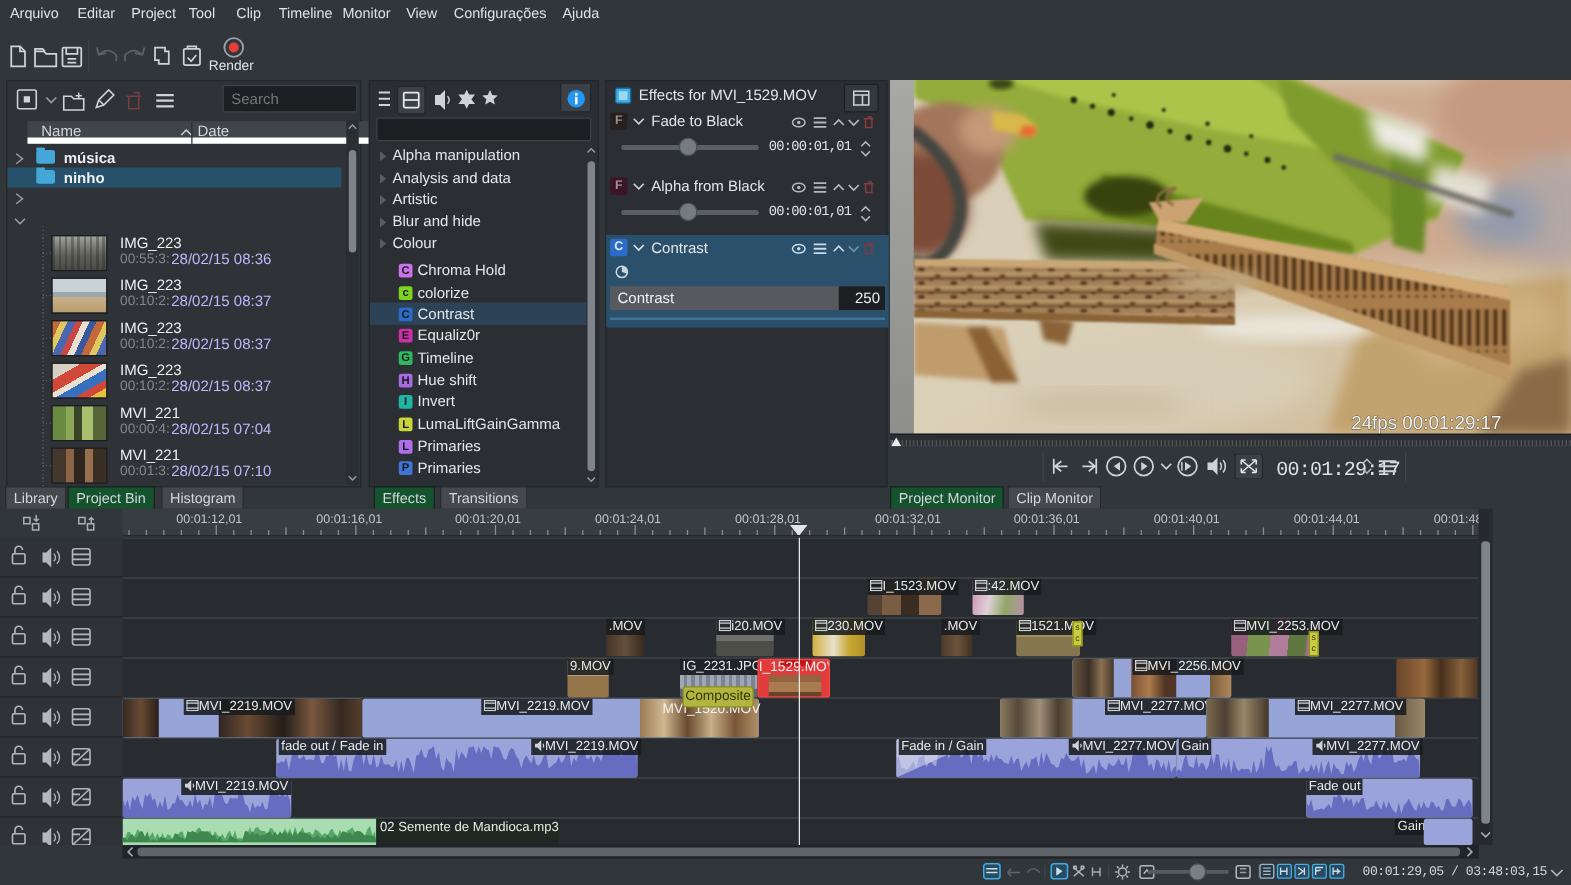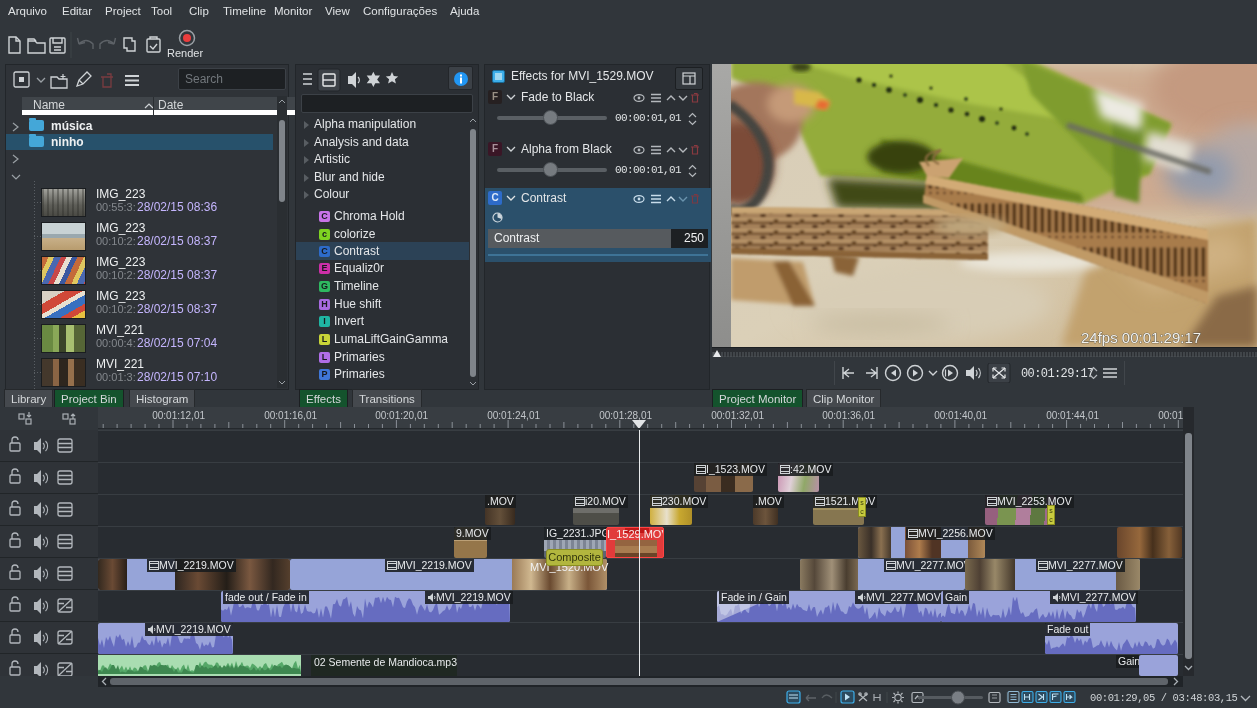--- a/index.html
+++ b/index.html
@@ -449,21 +449,21 @@
         <path d="M105.5,6.5 v7" stroke-width="1.2"></path>
   <path d="M126,7 v6 h4 l4,4 v-14 l-4,4 z" fill="#cfd3d6" stroke="none"></path>
         <path d="M136,7 a5,5 0 0 1 0,6" stroke-width="1.2"></path>
         <path d="M138.5,5 a8,8 0 0 1 0,10" stroke-width="1.2"></path>
   <rect x="148" y="0" width="22" height="20" rx="2" fill="#3c4147" stroke="#23262a" stroke-width="1"></rect>
   <g stroke="#e4e6e8" stroke-width="1.2">
           <path d="M153,5 l12,10 M165,5 l-12,10"></path>
           <path d="M153,5 h3.5 M153,5 v3.5 M165,5 h-3.5 M165,5 v3.5 M153,15 h3.5 M153,15 v-3.5 M165,15 h-3.5 M165,15 v-3.5"></path>
         </g>
  </svg>
- <div class="tcval" style="left:309px;top:10px;font-size:12px;letter-spacing:-0.6px">00:01:29:17</div>
+ <div class="tcval" style="left:309px;top:10px;font-size:16px;letter-spacing:-0.6px">00:01:29:17</div>
  <svg class="abs" style="left:377px;top:9px" width="9" height="14" fill="none" stroke="#b4b8bc" stroke-width="1.2">
         <path d="M1,5 l3.5,-3.5 l3.5,3.5 M1,9 l3.5,3.5 l3.5,-3.5"></path>
       </svg>
  <svg class="abs" style="left:390px;top:10px" width="16" height="12" stroke="#cfd3d6" stroke-width="1.6">
         <path d="M1,2 h14 M1,6 h14 M1,10 h14"></path>
       </svg>
  <div class="abs" style="left:412px;top:4px;width:1px;height:24px;background:#41464b"></div>
       <div class="abs" style="left:122px;top:4px;width:1px;height:24px;background:#41464b"></div>
 </div>
 <div class="tab on" style="left:712px;top:389px">Project Monitor</div>
@@ -802,21 +802,21 @@
             <path d="M0,20 L0,7.8 L2,10.9 L4,5.4 L6,14.9 L8,13.7 L10,13.6 L12,12.5 L14,13.8 L16,11.3 L18,9.2 L20,12.7 L22,3.1 L24,4.2 L26,1.3 L28,2.7 L30,9.0 L32,3.4 L34,7.2 L36,4.6 L38,11.8 L40,6.5 L42,8.7 L44,4.3 L46,4.3 L48,14.0 L50,13.0 L52,11.4 L54,11.1 L56,6.1 L58,10.9 L60,13.8 L62,6.6 L64,13.2 L66,6.7 L68,11.7 L70,14.5 L72,16.5 L74,7.9 L76,17.0 L78,10.6 L80,8.1 L82,5.0 L84,8.8 L86,13.0 L88,14.7 L90,8.0 L92,13.2 L94,6.9 L96,11.7 L98,12.4 L100,7.2 L102,8.2 L104,12.2 L106,10.6 L108,14.7 L110,13.6 L112,5.0 L114,5.6 L116,10.1 L118,11.7 L120,10.4 L122,4.5 L124,6.3 L126,11.8 L128,8.7 L130,5.6 L132,8.9 L133,20 Z" fill="#666cc0"></path>
           </svg>
         </div>
   <div class="lbl" style="left:947px;top:193px">Fade out</div>
   <div class="clip" style="left:0;top:225px;width:203px;height:21px;background:#a9ddb1;border-radius:0">
           <svg class="abs" style="left:0;top:4px" width="203" height="15">
             <path d="M0,15 L0,10.5 L2,12.0 L4,6.4 L6,6.6 L8,11.6 L10,9.0 L12,4.4 L14,6.6 L16,12.0 L18,11.5 L20,12.0 L22,9.6 L24,6.5 L26,11.5 L28,7.5 L30,12.0 L32,7.2 L34,12.0 L36,8.4 L38,9.1 L40,12.0 L42,11.7 L44,9.1 L46,6.5 L48,6.2 L50,12.0 L52,9.3 L54,8.9 L56,5.4 L58,7.3 L60,3.8 L62,3.1 L64,7.6 L66,7.7 L68,6.7 L70,5.6 L72,10.3 L74,5.9 L76,8.9 L78,10.8 L80,8.0 L82,12.0 L84,7.5 L86,5.4 L88,11.4 L90,5.3 L92,12.0 L94,11.2 L96,12.0 L98,6.3 L100,7.9 L102,2.7 L104,8.1 L106,3.8 L108,2.4 L110,5.2 L112,5.8 L114,5.7 L116,8.6 L118,3.4 L120,3.8 L122,8.2 L124,8.6 L126,8.5 L128,7.1 L130,3.7 L132,7.6 L134,3.5 L136,9.4 L138,2.1 L140,7.9 L142,6.6 L144,2.8 L146,8.0 L148,6.7 L150,6.5 L152,9.1 L154,4.4 L156,5.4 L158,7.3 L160,9.4 L162,7.1 L164,9.6 L166,5.2 L168,3.9 L170,8.2 L172,9.6 L174,4.5 L176,8.9 L178,8.4 L180,5.4 L182,4.3 L184,2.8 L186,6.7 L188,5.3 L190,6.5 L192,7.9 L194,9.6 L196,4.2 L198,1.7 L200,9.4 L202,5.8 L203,15 Z" fill="#55a868"></path>
             <path d="M0,10 L0,6.9 L2,5.8 L4,8.1 L6,3.9 L8,3.3 L10,6.5 L12,4.9 L14,1.1 L16,1.0 L18,5.3 L20,1.0 L22,8.5 L24,7.6 L26,7.9 L28,8.5 L30,5.5 L32,6.4 L34,6.3 L36,7.7 L38,7.3 L40,7.2 L42,2.6 L44,3.2 L46,5.8 L48,6.0 L50,7.9 L52,1.0 L54,1.8 L56,1.0 L58,1.6 L60,3.3 L62,1.0 L64,1.0 L66,1.2 L68,1.0 L70,3.2 L72,4.3 L74,4.2 L76,7.9 L78,4.5 L80,8.5 L82,8.5 L84,8.5 L86,4.2 L88,5.3 L90,6.9 L92,7.5 L94,8.5 L96,8.5 L98,1.0 L100,1.0 L102,4.3 L104,1.0 L106,3.7 L108,2.4 L110,4.9 L112,3.5 L114,4.2 L116,2.1 L118,1.0 L120,4.5 L122,1.0 L124,4.6 L126,1.0 L128,3.6 L130,1.0 L132,3.9 L134,1.5 L136,4.8 L138,1.0 L140,4.5 L142,1.0 L144,2.3 L146,2.0 L148,3.4 L150,3.8 L152,6.4 L154,5.8 L156,3.1 L158,6.8 L160,5.0 L162,7.0 L164,3.4 L166,6.2 L168,6.0 L170,3.8 L172,6.5 L174,5.0 L176,1.0 L178,1.4 L180,2.7 L182,1.7 L184,4.3 L186,1.6 L188,1.0 L190,1.0 L192,2.4 L194,4.5 L196,3.8 L198,4.5 L200,4.7 L202,5.3 L203,10 Z" fill="#3e8850" transform="translate(0,5)"></path>
           </svg>
         </div>
-  <div class="abs" style="left:213px;top:225px;width:146px;height:21px;background:rgba(30,40,33,0.92);color:#e8eaec;font-size:10.5px;line-height:15px;padding:0 3px;white-space:nowrap;overflow:hidden">02 Semente de Mandioca.mp3</div>
+  <div class="abs" style="left:203px;top:225px;width:146px;height:21px;background:rgba(30,40,33,0.92);color:#e8eaec;font-size:10.5px;line-height:15px;padding:0 3px;white-space:nowrap;overflow:hidden">02 Semente de Mandioca.mp3</div>
   <div class="lbl" style="left:1018px;top:225px">Gain</div>
   <div class="clip" style="left:1041px;top:225px;width:39px;height:21px;background:#9aa3da"></div>
   <div class="abs" style="left:448px;top:119px;width:57px;height:17px;background:#b2b63e;border:1px solid #8a8e20;border-radius:3px;color:#33370d;font-size:11px;line-height:15px;text-align:center">Composite</div>
   <div class="abs" style="left:541px;top:0;width:1px;height:246px;background:#e8eaec"></div>
  </div>
  <div class="abs" style="left:1183px;top:0;width:11px;height:269px;background:#26292d">
   <div class="abs" style="left:2px;top:26px;width:7px;height:226px;background:#7f848a;border-radius:3px"></div>
   <svg class="abs" style="left:1px;top:256px" width="9" height="9">
           <path d="M1,3 l3.5,3.5 l3.5,-3.5" fill="none" stroke="#aab0b5" stroke-width="1.3"></path>
         </svg>
@@ -825,21 +825,21 @@
   <svg class="abs" style="left:2px;top:1px" width="9" height="9">
           <path d="M6,1 l-3.5,3.5 l3.5,3.5" fill="none" stroke="#aab0b5" stroke-width="1.3"></path>
         </svg>
   <div class="abs" style="left:12px;top:2px;width:1058px;height:7px;background:#5f646a;border-radius:3px"></div>
   <svg class="abs" style="left:1073px;top:1px" width="9" height="9">
           <path d="M3,1 l3.5,3.5 l-3.5,3.5" fill="none" stroke="#aab0b5" stroke-width="1.3"></path>
         </svg>
  </div>
 </div>
 <style>
-.rl{top:3px;width:64px;text-align:right;font-size:10px;color:#c2c6ca}
+.rl{top:3px;width:64px;text-align:left;font-size:10px;color:#c2c6ca}
 .trkh{position:absolute;left:0;width:98px;height:32px;border-bottom:1px solid #212528}
 .clip{position:absolute;overflow:hidden;border-radius:2px}
 .wav{position:absolute;left:0;bottom:0}
 </style>
 <div class="abs" style="left:0;top:687px;width:1257px;height:21px;background:#31363b">
  <svg class="abs" style="left:786px;top:3px" width="290" height="15" viewBox="0 0 290 15">
   <g fill="none" stroke="#3daee9" stroke-width="1.2">
    <rect x="1" y="1" width="13" height="12" rx="2" fill="#2c4a5e"></rect>
           <path d="M3,5 h9 M3,8 h9" stroke="#bfe2f4"></path>
   </g>

